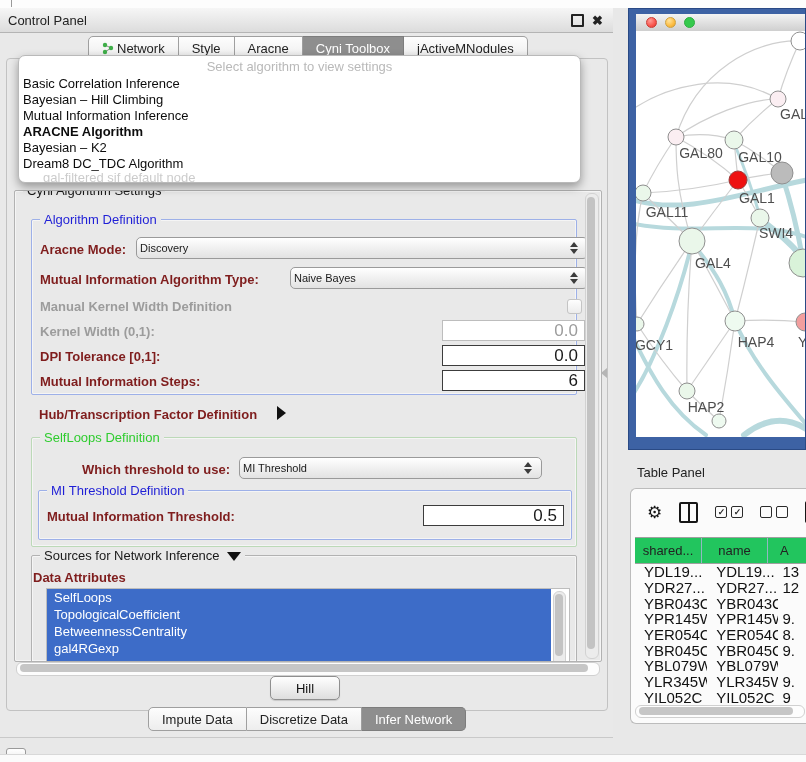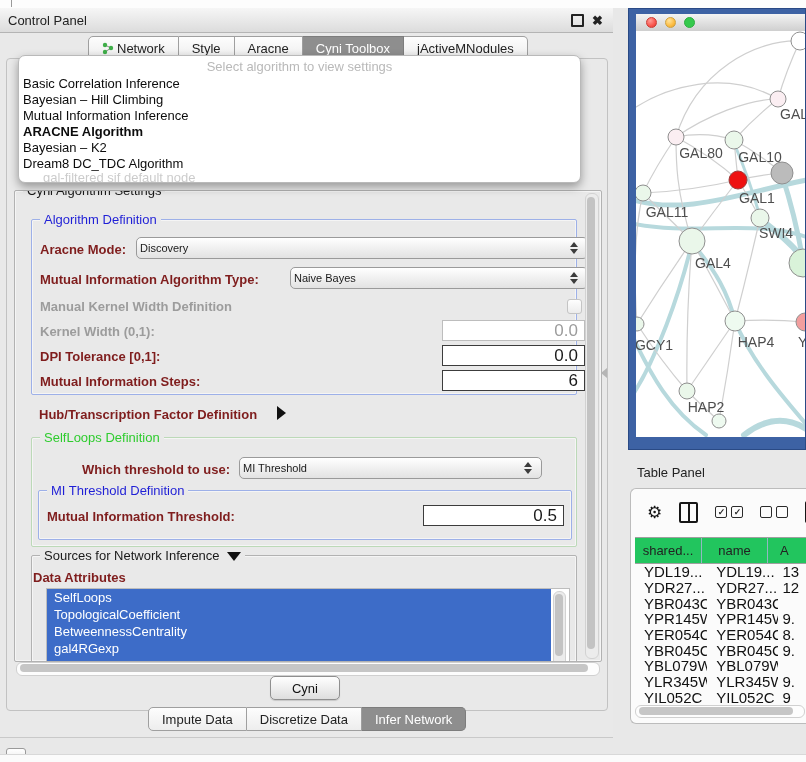--- a/index.html
+++ b/index.html
@@ -253,21 +253,21 @@
       <div class="abs vtrack" style="right:2px;top:2px;width:12px;height:464px;">
         <div class="vthumb" style="top:3px;height:452px;"></div>
       </div>
     </div>
 
     <div class="abs htrack" style="left:16px;top:654px;width:582px;height:12px;">
       <div class="hthumb" style="left:3px;width:568px;"></div>
     </div>
 
     <div class="abs btn" style="left:270px;top:668px;width:68px;height:22px;">
-      <span>Cyni</span>
+      <span>Hill</span>
     </div>
 
     <div class="abs bottom-tabs seg">
       <div class="tab">
           <span>Impute Data</span>
         </div>
       <div class="tab">
           <span>Discretize Data</span>
         </div>
       <div class="tab sel">

